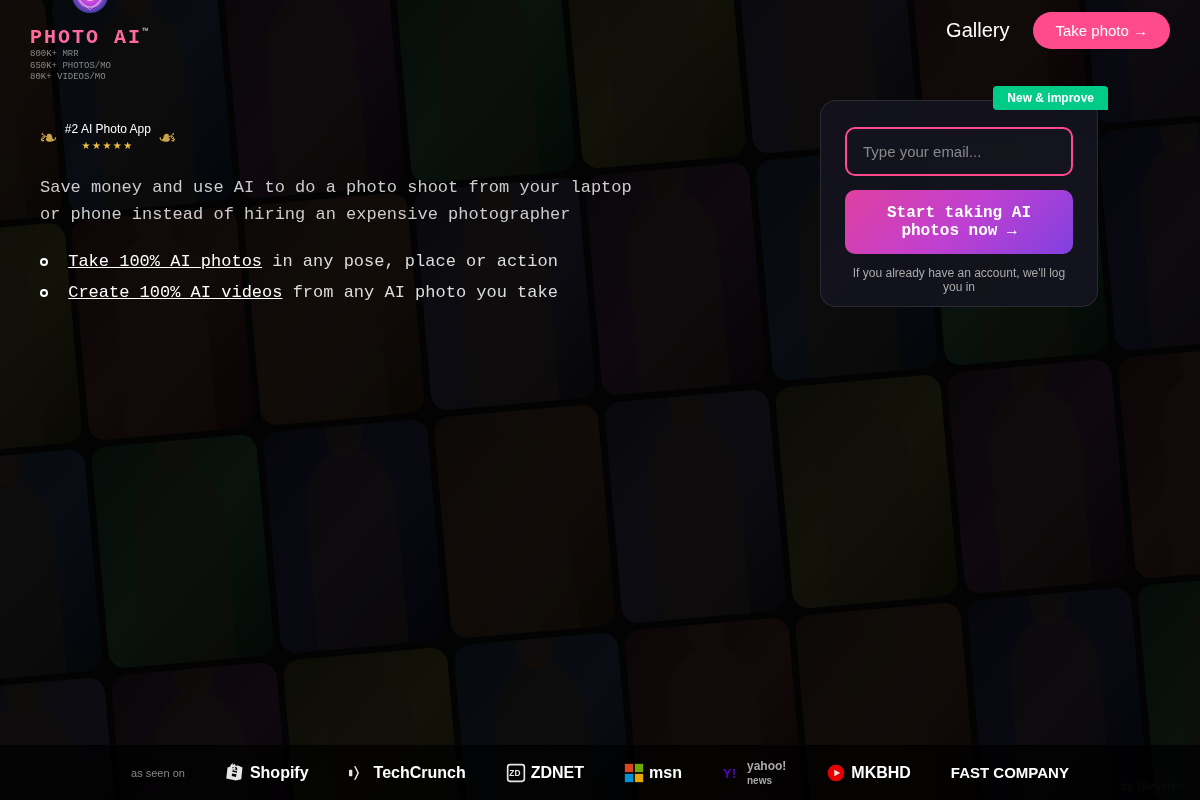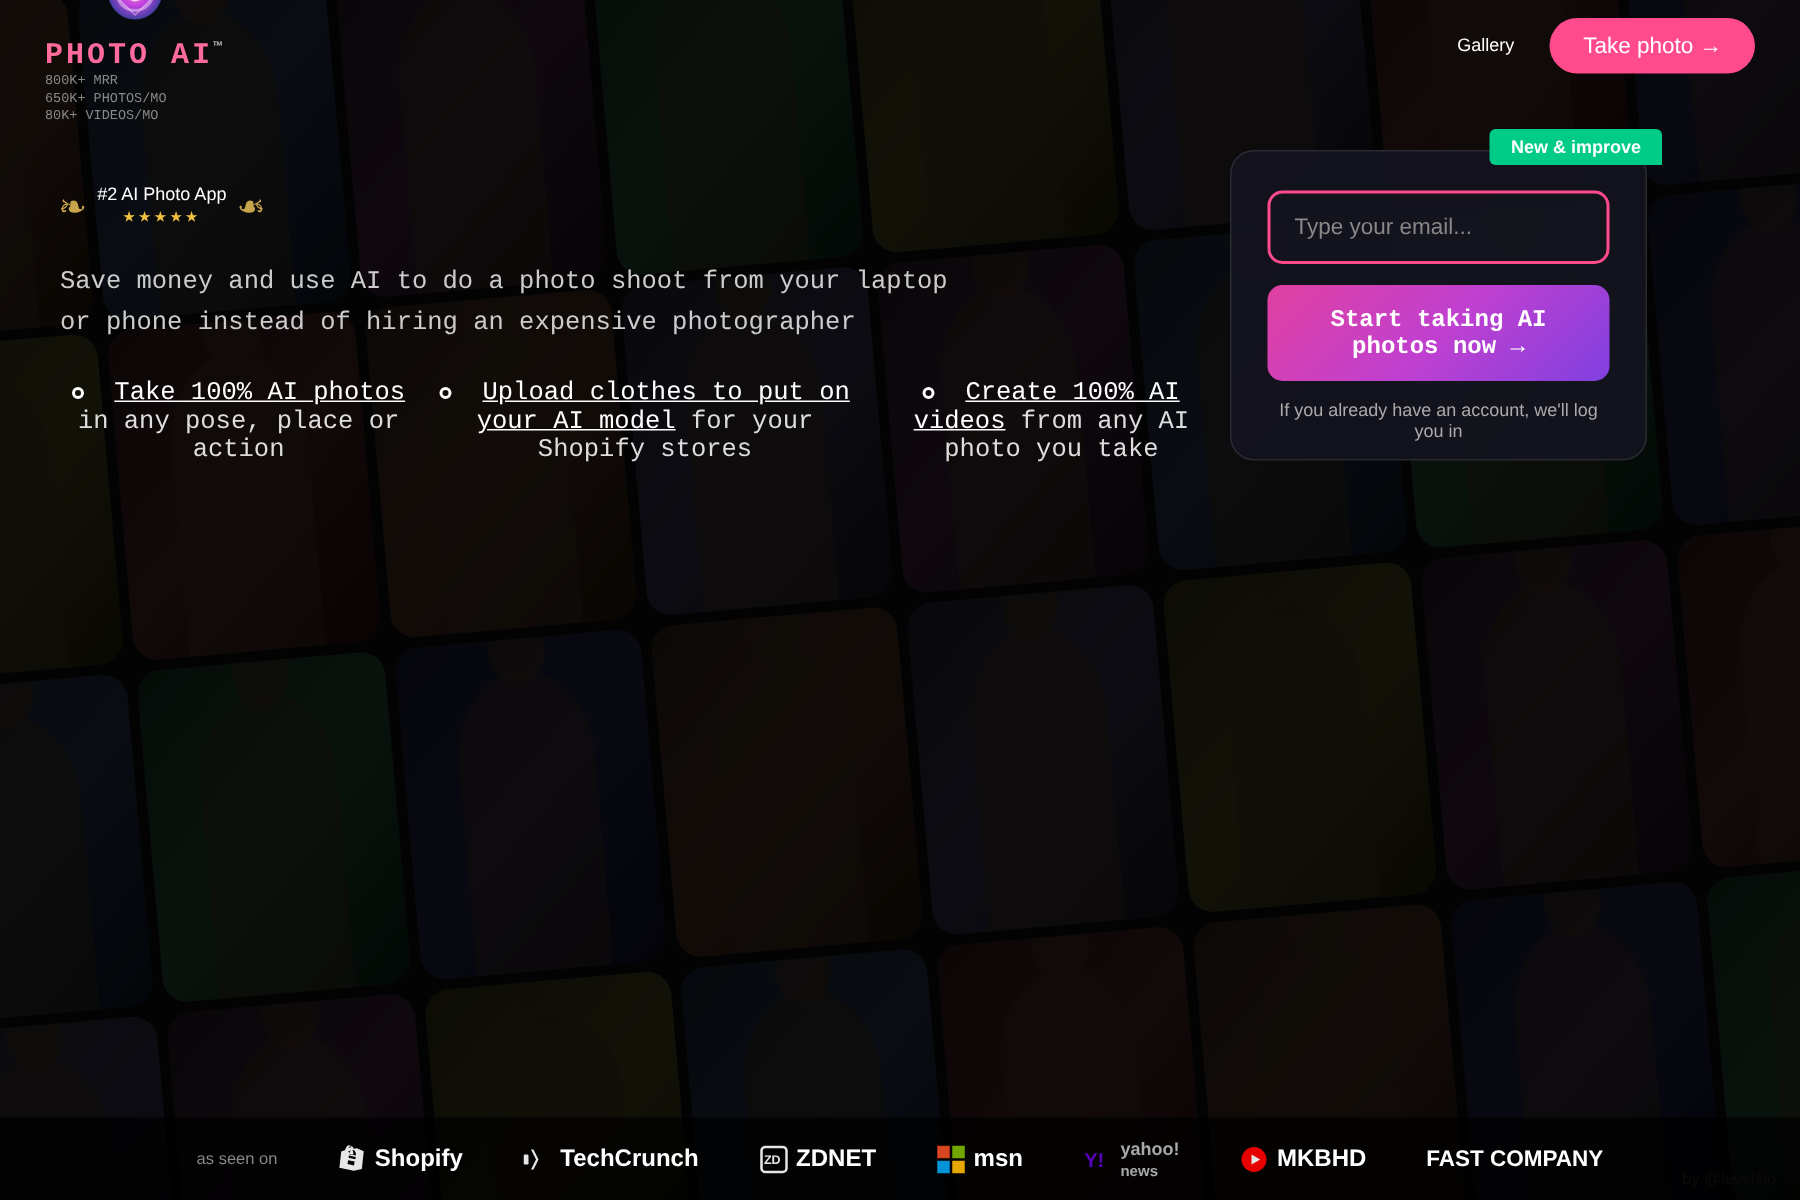--- a/index.html
+++ b/index.html
@@ -99,21 +99,21 @@
       color: #888;
       line-height: 1.3;
     }
     .nav-right {
       display: flex;
       align-items: center;
       gap: 24px;
     }
     .nav-gallery {
       color: white;
-      font-size: 12px;
+      font-size: 20px;
       cursor: pointer;
       font-family: sans-serif;
     }
     .take-photo-btn {
       background: #ff4b8b;
       color: white;
       border: none;
       border-radius: 25px;
       padding: 10px 22px;
       font-size: 15px;
@@ -185,23 +185,22 @@
       color: #ccc;
       line-height: 1.6;
       margin-bottom: 24px;
       font-family: 'Courier New', Courier, monospace;
       max-width: 600px;
     }
 
     .features-list {
       list-style: none;
       display: flex;
-      flex-direction: row;
-      gap: 0;
-      text-align: center;
+      flex-direction: column;
+      gap: 12px;
     }
     .features-list li {
       font-size: 17px;
       color: #ddd;
       font-family: 'Courier New', Courier, monospace;
     }
     .features-list li a {
       color: white;
       text-decoration: underline;
     }
@@ -577,24 +576,20 @@
 
     <p class="subheadline">Save money and use AI to do a photo shoot from your laptop or phone instead of hiring an expensive photographer</p>
 
     <ul class="features-list">
       <li>
         <span class="bullet"></span>
         <a href="#">Take 100% AI photos</a><span> in any pose, place or action</span>
       </li>
       <li>
         <span class="bullet"></span>
-        <a href="#">Upload clothes to put on your AI model</a><span> for your Shopify stores</span>
-      </li>
-      <li>
-        <span class="bullet"></span>
         <a href="#">Create 100% AI videos</a><span> from any AI photo you take</span>
       </li>
     </ul>
   </div>
 
   <div class="right-section">
     <div class="new-badge">New &amp; improve</div>
     <div class="signup-card">
       <input class="email-input" type="email" placeholder="Type your email..." style="">
       <button class="start-btn">Start taking AI photos now →</button>

